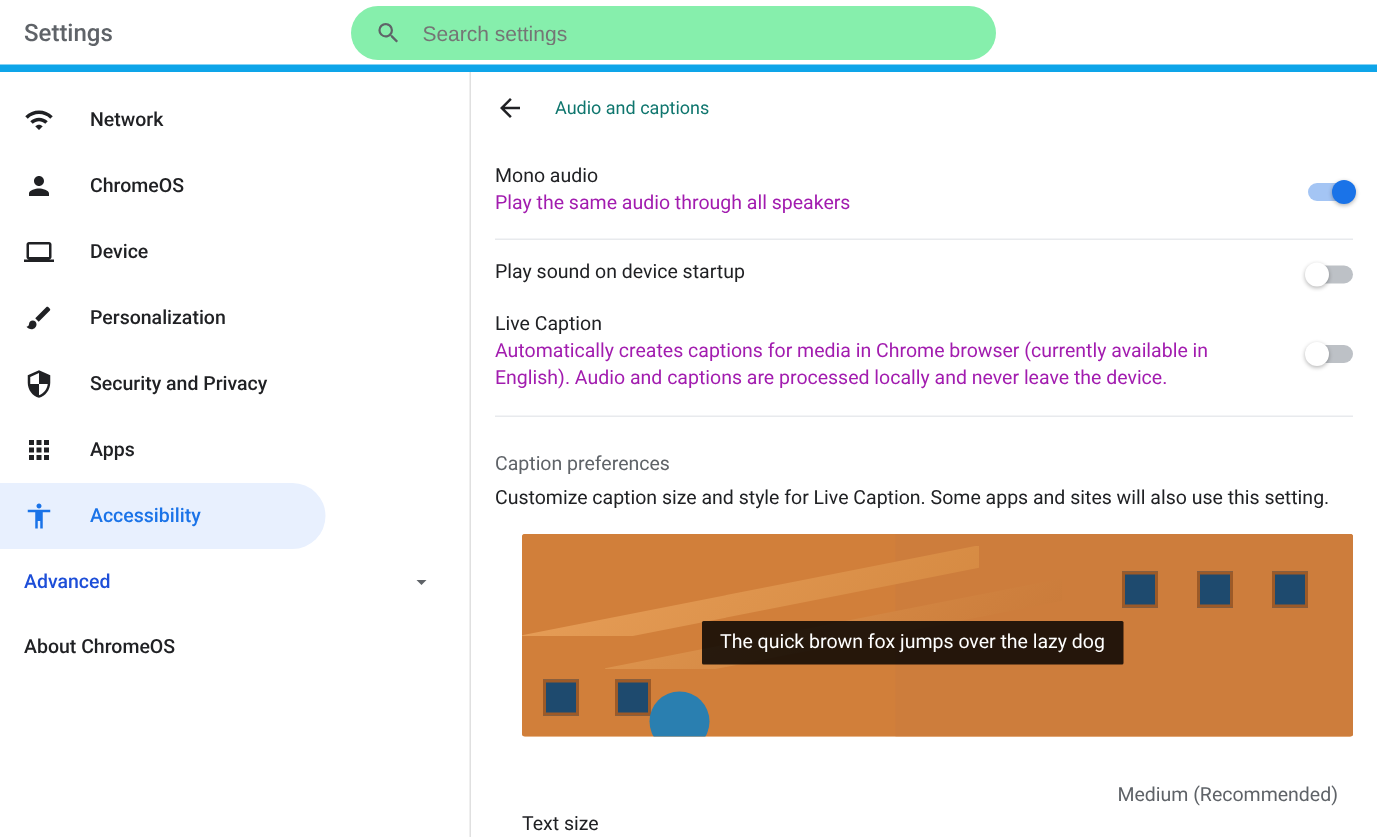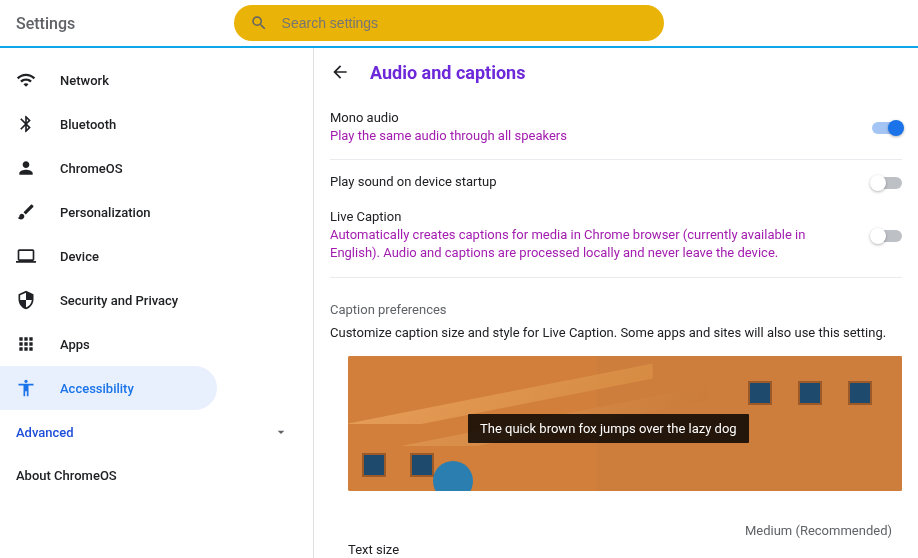--- a/index.html
+++ b/index.html
@@ -12,38 +12,38 @@
       height: 558px;
       overflow: hidden;
       border-radius: 16px;
     }
     
     .header {
       height: 48px;
       display: flex;
       align-items: center;
       padding: 0 16px;
-      border-bottom: 2px solid #0ea5e9;
+      border-bottom: 5px solid #0ea5e9;
     }
     .header-title {
       font-size: 16px;
       font-weight: 500;
       color: #5f6368;
       flex: 0 0 auto;
     }
     .search-wrap {
       margin-left: auto;
       margin-right: auto;
       position: relative;
       left: -40px;
     }
     .search-box {
       width: 430px;
       height: 36px;
-      background: #eab308;
+      background: #86efac;
       border-radius: 24px;
       display: flex;
       align-items: center;
       padding: 0 16px;
       gap: 14px;
     }
     .search-box svg { fill: #5f6368; flex-shrink: 0; }
     .search-box input {
       border: none;
       background: transparent;
@@ -103,21 +103,21 @@
       padding: 0 0 0 0;
     }
     .page-heading {
       height: 48px;
       display: flex;
       align-items: center;
       padding: 0 16px;
       gap: 20px;
     }
     .page-heading svg { fill: #202124; cursor: pointer; }
-    .page-heading h2 { font-size: 18px; font-weight: 700; color: #6d28d9; }
+    .page-heading h2 { font-size: 12px; font-weight: 400; color: #0f766e; }
     .settings-group {
       padding: 0 16px;
     }
     .setting-row {
       display: flex;
       align-items: center;
       justify-content: space-between;
       padding: 14px 0;
       gap: 24px;
     }
@@ -266,47 +266,41 @@
   <div class="sidebar">
     <div class="sidebar-scroll">
 
       <div class="sidebar-item wide">
         <svg width="20" height="20" viewBox="0 0 24 24">
             <path d="M1 9l2 2c4.97-4.97 13.03-4.97 18 0l2-2C16.93 2.93 7.08 2.93 1 9zm8 8l3 3 3-3c-1.65-1.66-4.34-1.66-6 0zm-4-4l2 2c2.76-2.76 7.24-2.76 10 0l2-2C15.14 9.14 8.87 9.14 5 13z"></path>
           </svg>
         <span>Network</span>
       </div>
 
-      <div class="sidebar-item wide">
-        <svg width="20" height="20" viewBox="0 0 24 24">
-            <path d="M17.71 7.71L12 2h-1v7.59L6.41 5 5 6.41 10.59 12 5 17.59 6.41 19 11 14.41V22h1l5.71-5.71L13.41 12l4.3-4.29zM13 5.83l1.88 1.88L13 9.59V5.83zm1.88 10.46L13 18.17v-3.76l1.88 1.88z"></path>
-          </svg>
-        <span>Bluetooth</span>
-      </div>
 
 
       <div class="sidebar-item wide">
         <svg width="20" height="20" viewBox="0 0 24 24">
             <path d="M12 12c2.21 0 4-1.79 4-4s-1.79-4-4-4-4 1.79-4 4 1.79 4 4 4zm0 2c-2.67 0-8 1.34-8 4v2h16v-2c0-2.66-5.33-4-8-4z"></path>
           </svg>
         <span>ChromeOS</span>
       </div>
 
       <div class="sidebar-item wide">
         <svg width="20" height="20" viewBox="0 0 24 24">
+            <path d="M20 18c1.1 0 2-.9 2-2V6c0-1.1-.9-2-2-2H4c-1.1 0-2 .9-2 2v10c0 1.1.9 2 2 2H0v2h24v-2h-4zM4 6h16v10H4V6z"></path>
+          </svg>
+        <span>Device</span>
+      </div>
+
+      <div class="sidebar-item wide">
+        <svg width="20" height="20" viewBox="0 0 24 24">
             <path d="M7 14c-1.66 0-3 1.34-3 3 0 1.31-1.16 2-2 2 .92 1.22 2.49 2 4 2 2.21 0 4-1.79 4-4 0-1.66-1.34-3-3-3zm13.71-9.37l-1.34-1.34c-.39-.39-1.02-.39-1.41 0L9 12.25 11.75 15l8.96-8.96c.39-.39.39-1.02 0-1.41z"></path>
           </svg>
         <span>Personalization</span>
-      </div>
-
-      <div class="sidebar-item wide">
-        <svg width="20" height="20" viewBox="0 0 24 24">
-            <path d="M20 18c1.1 0 2-.9 2-2V6c0-1.1-.9-2-2-2H4c-1.1 0-2 .9-2 2v10c0 1.1.9 2 2 2H0v2h24v-2h-4zM4 6h16v10H4V6z"></path>
-          </svg>
-        <span>Device</span>
       </div>
 
 
       <div class="sidebar-item wide">
         <svg width="20" height="20" viewBox="0 0 24 24">
             <path d="M12 1L3 5v6c0 5.55 3.84 10.74 9 12 5.16-1.26 9-6.45 9-12V5l-9-4zm0 10.99h7c-.53 4.12-3.28 7.79-7 8.94V12H5V6.3l7-3.11v8.8z"></path>
           </svg>
         <span>Security and Privacy</span>
       </div>
 

